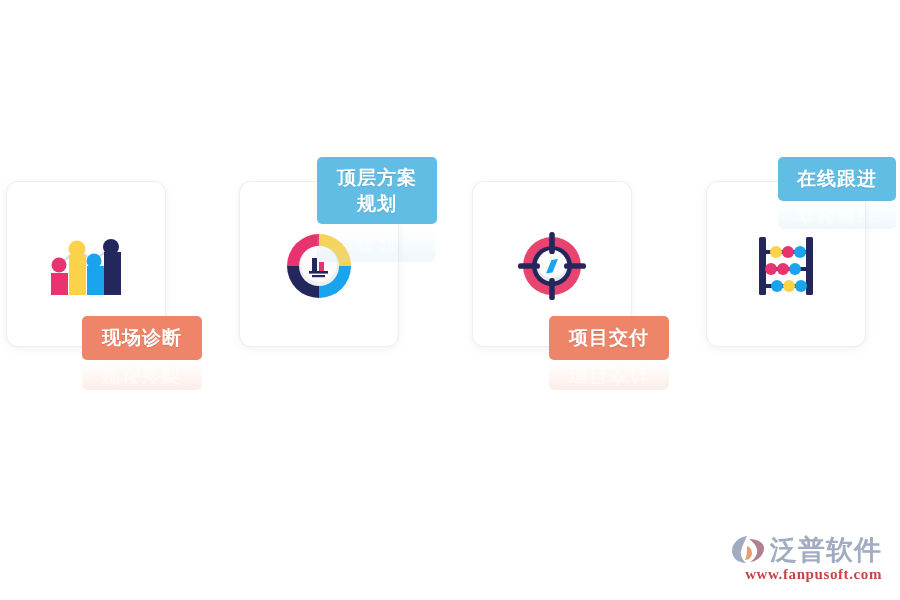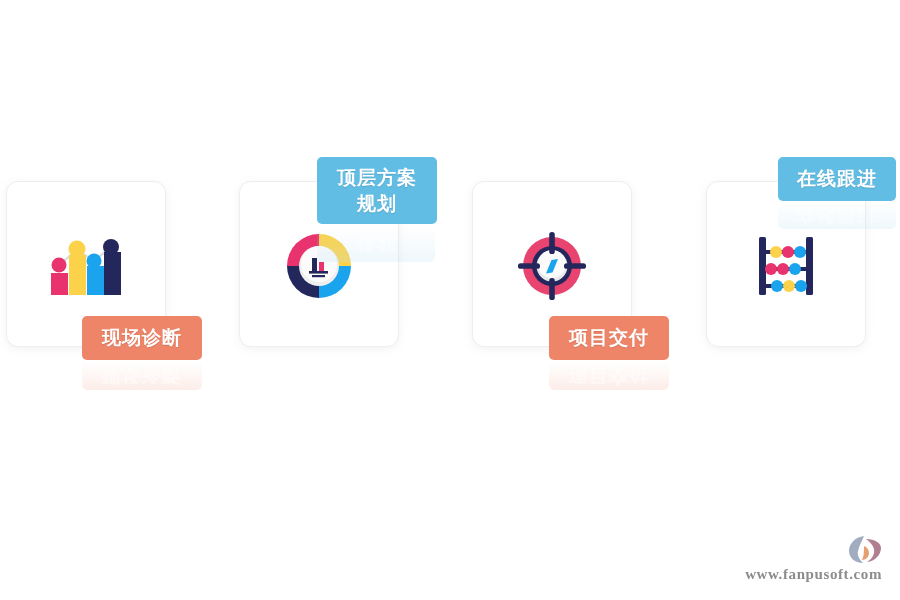--- a/index.html
+++ b/index.html
@@ -123,21 +123,21 @@
     font-size: 27px;
     font-weight: bold;
     color: #8d9bb4;
     letter-spacing: 1px;
     line-height: 1;
   }
   .wm-url {
     font-family: "Liberation Serif", "DejaVu Serif", serif;
     font-size: 15px;
     font-weight: bold;
-    color: #737373;
+    color: #b91c1c;
     letter-spacing: 0.6px;
     margin-top: 3px;
     line-height: 1;
   }
 </style>
 </head>
 <body>
 
 <div class="stage">
 
@@ -240,17 +240,18 @@
     <span>在线跟进</span>
   </div>
 
   <div class="watermark">
     <div class="wm-row">
       <svg class="wm-mark" width="34" height="30" viewBox="0 0 34 30">
         <path d="M16 2 C7 3 1 10 1 17 C1 24 7 29 15 29 C11 25 9 21 10 17 C11 12 14 7 16 2 Z" fill="#8d9bb4"></path>
         <path d="M18 5 C22 8 25 11 26 15 C27 20 24 25 19 28 C27 27 33 21 33 14 C33 9 27 5 18 5 Z" fill="#a2647a"></path>
         <path d="M16 12 C19 13 21 16 21 19 C21 23 18 26 14 26 C16 22 16 17 16 12 Z" fill="#e08a55"></path>
       </svg>
+      <span class="wm-text">泛普软件</span>
     </div>
     <div class="wm-url">www.fanpusoft.com</div>
   </div>
 
 </div>
 
 </body></html>

